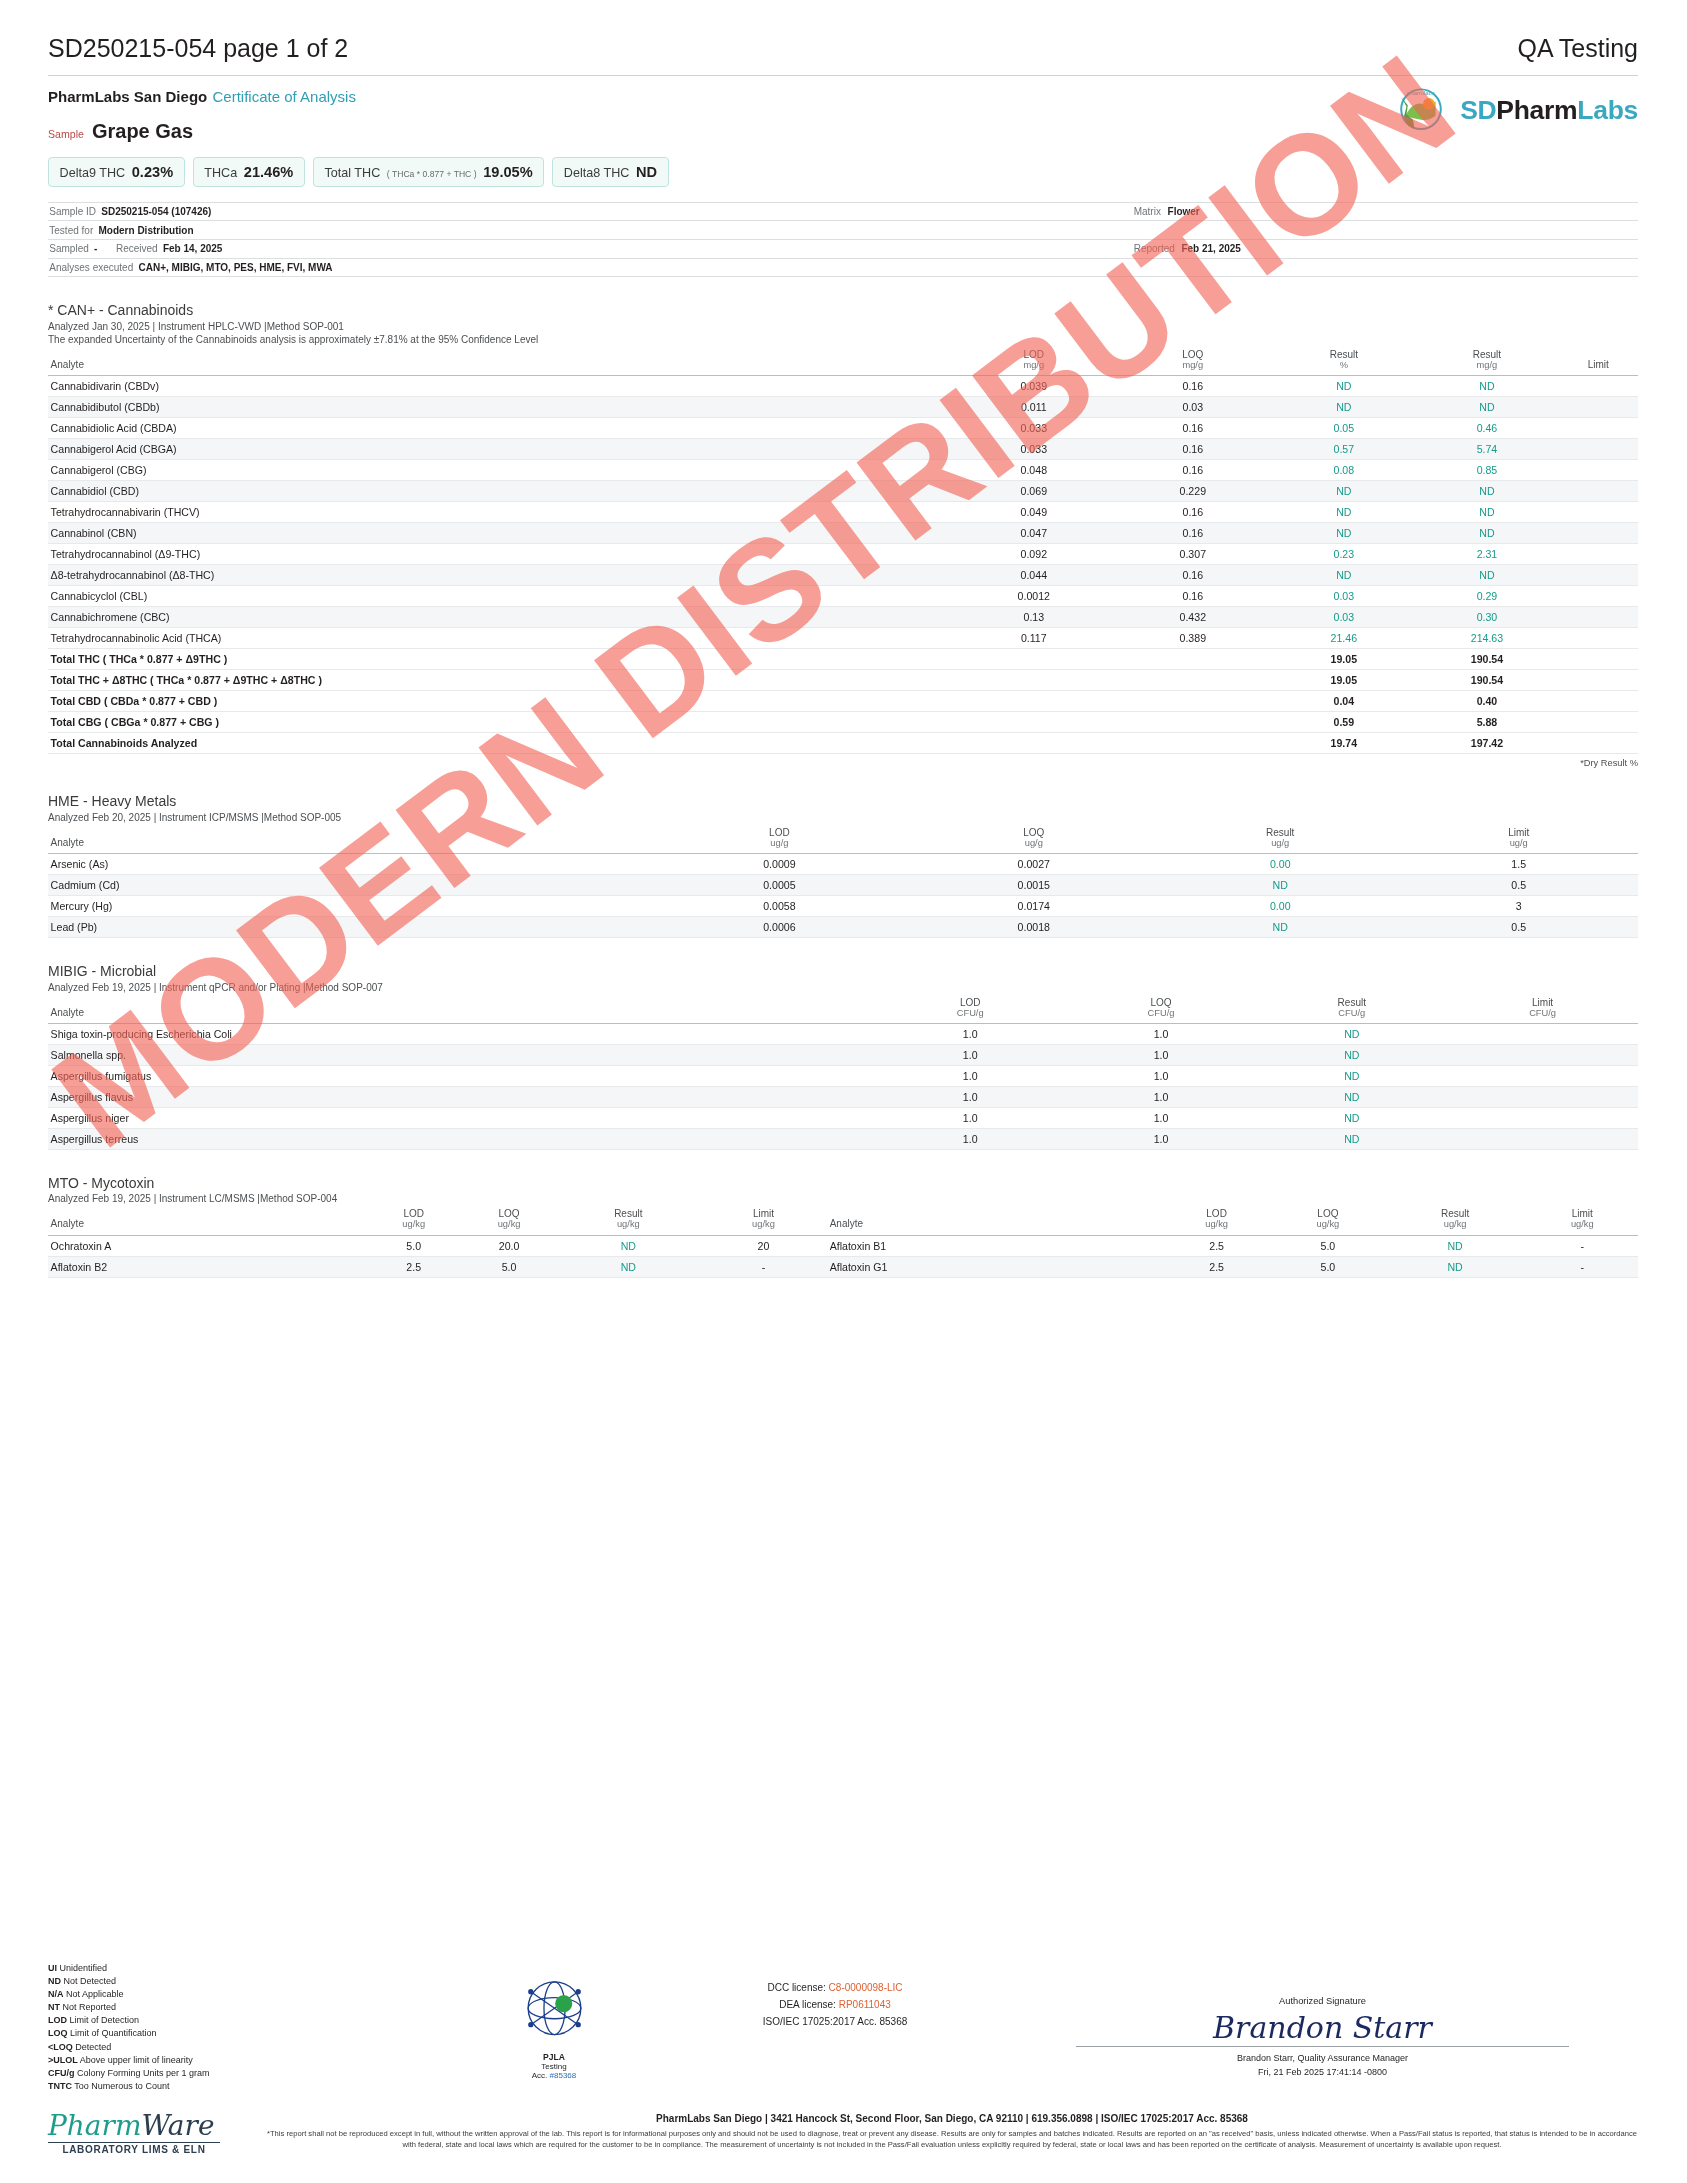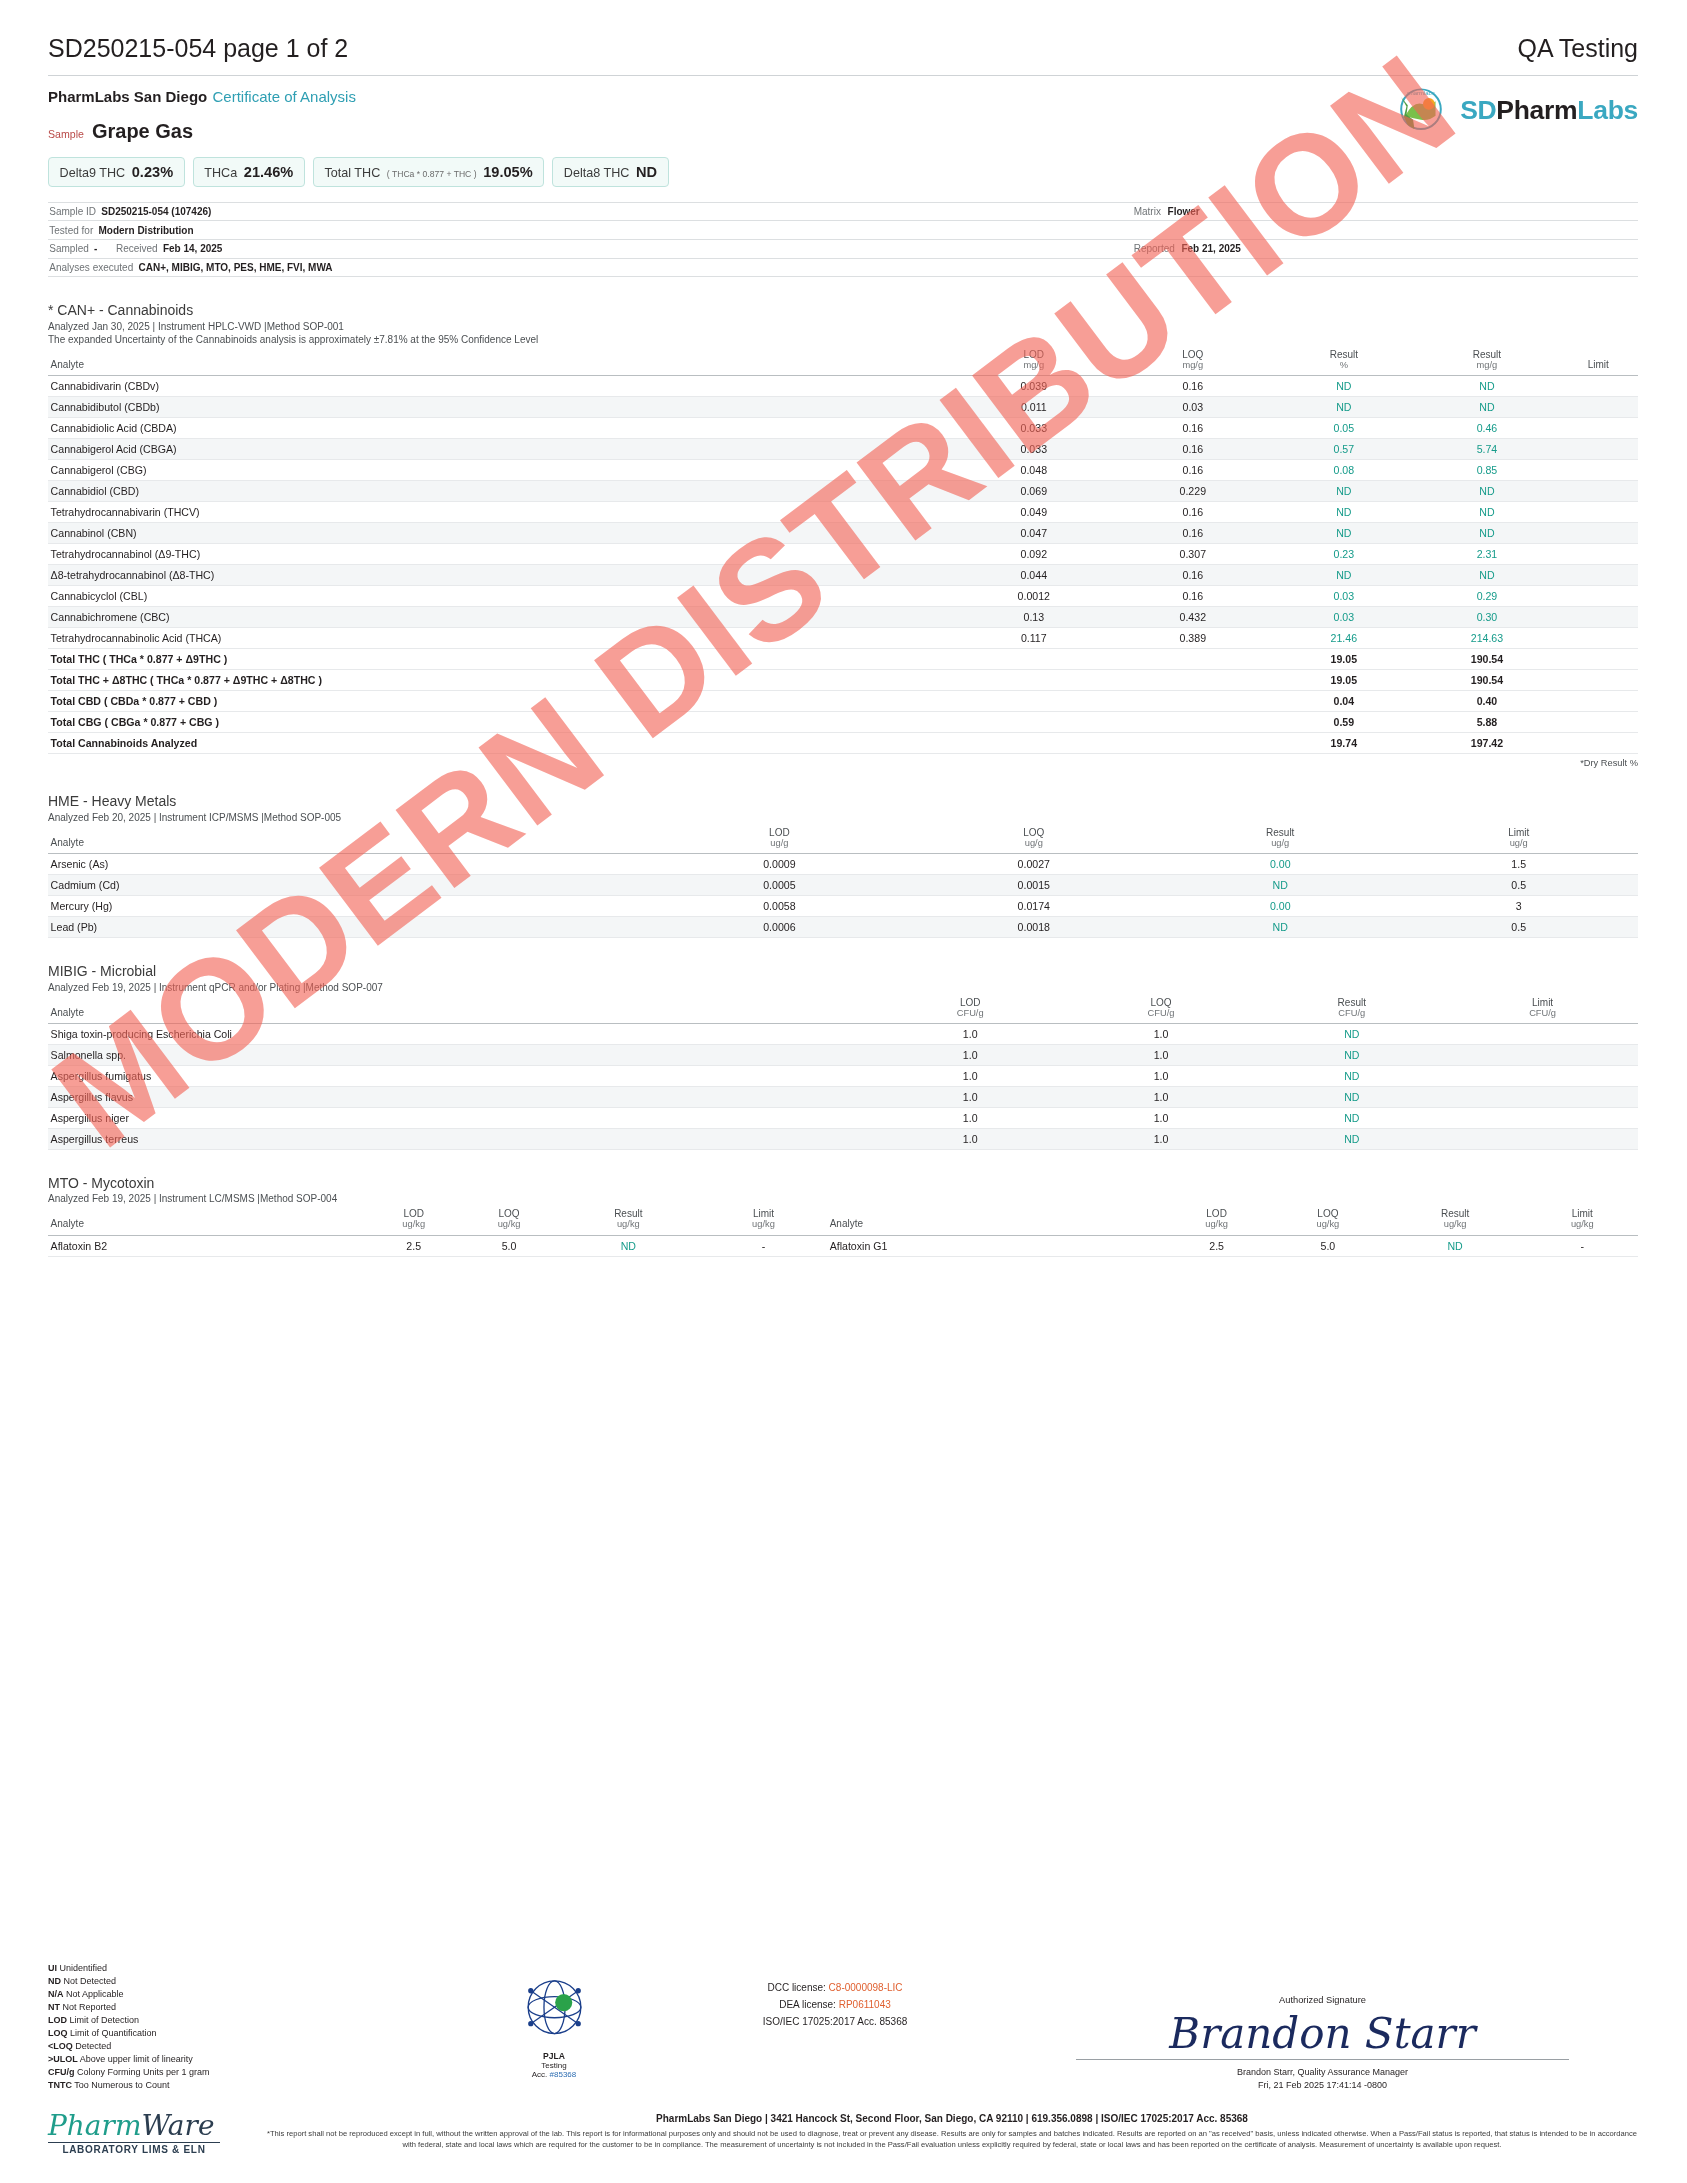--- a/index.html
+++ b/index.html
@@ -181,21 +181,21 @@
   .pjla .seal-sub { font-size: 8px; }
   .pjla .seal-acc { font-size: 8px; }
   .pjla .seal-acc .lnk { color: #2f6fb3; }
   .licenses { width: 344px; padding-top: 17px; font-size: 10px; text-align: center; line-height: 1.7; }
   .licenses .lnk { color: #e06030; }
   .sig { flex: 1; text-align: center; padding-top: 5.3px; }
   .sig .sig-title { font-size: 9.3px; color: #231f20; margin-top: 28px; }
   .sig .sig-name {
     font-family: "DejaVu Serif", serif;
     font-style: italic;
-    font-size: 42px;
+    font-size: 30px;
     color: #1b2a5e;
     margin: 4px 0 1.3px 0;
   }
   .sig .sig-line { border-bottom: 0.7px solid #9aa0a4; width: 78%; margin: 0 auto 5.3px auto; }
   .sig .sig-meta { font-size: 9px; line-height: 1.5; }
 
   .footer-bottom { margin-top: 16px; display: flex; align-items: flex-start; gap: 0; }
   .pw-logo { width: 218px; }
   .pw-name { font-family: "DejaVu Serif", serif; font-size: 28px; color: #1f9d8b; font-style: italic; }
   .pw-name .dark { color: #2c3e50; }
@@ -630,20 +630,32 @@
           <th class="t-center"><span>Result</span><span class="unit">ug/kg</span></th>
           <th class="t-center"><span>Limit</span><span class="unit">ug/kg</span></th>
           <th class="t-left"><span>Analyte</span></th>
           <th class="t-center"><span>LOD</span><span class="unit">ug/kg</span></th>
           <th class="t-center"><span>LOQ</span><span class="unit">ug/kg</span></th>
           <th class="t-center"><span>Result</span><span class="unit">ug/kg</span></th>
           <th class="t-center"><span>Limit</span><span class="unit">ug/kg</span></th>
         </tr>
       </thead>
       <tbody>
+        <tr>
+          <td>Ochratoxin A</td>
+            <td class="num">5.0</td>
+            <td class="num">20.0</td>
+            <td class="num val-teal">ND</td>
+            <td class="num">20</td>
+          <td>Aflatoxin B1</td>
+            <td class="num">2.5</td>
+            <td class="num">5.0</td>
+            <td class="num val-teal">ND</td>
+            <td class="num">-</td>
+        </tr>
         <tr>
           <td>Aflatoxin B2</td>
             <td class="num">2.5</td>
             <td class="num">5.0</td>
             <td class="num val-teal">ND</td>
             <td class="num">-</td>
           <td>Aflatoxin G1</td>
             <td class="num">2.5</td>
             <td class="num">5.0</td>
             <td class="num val-teal">ND</td>

